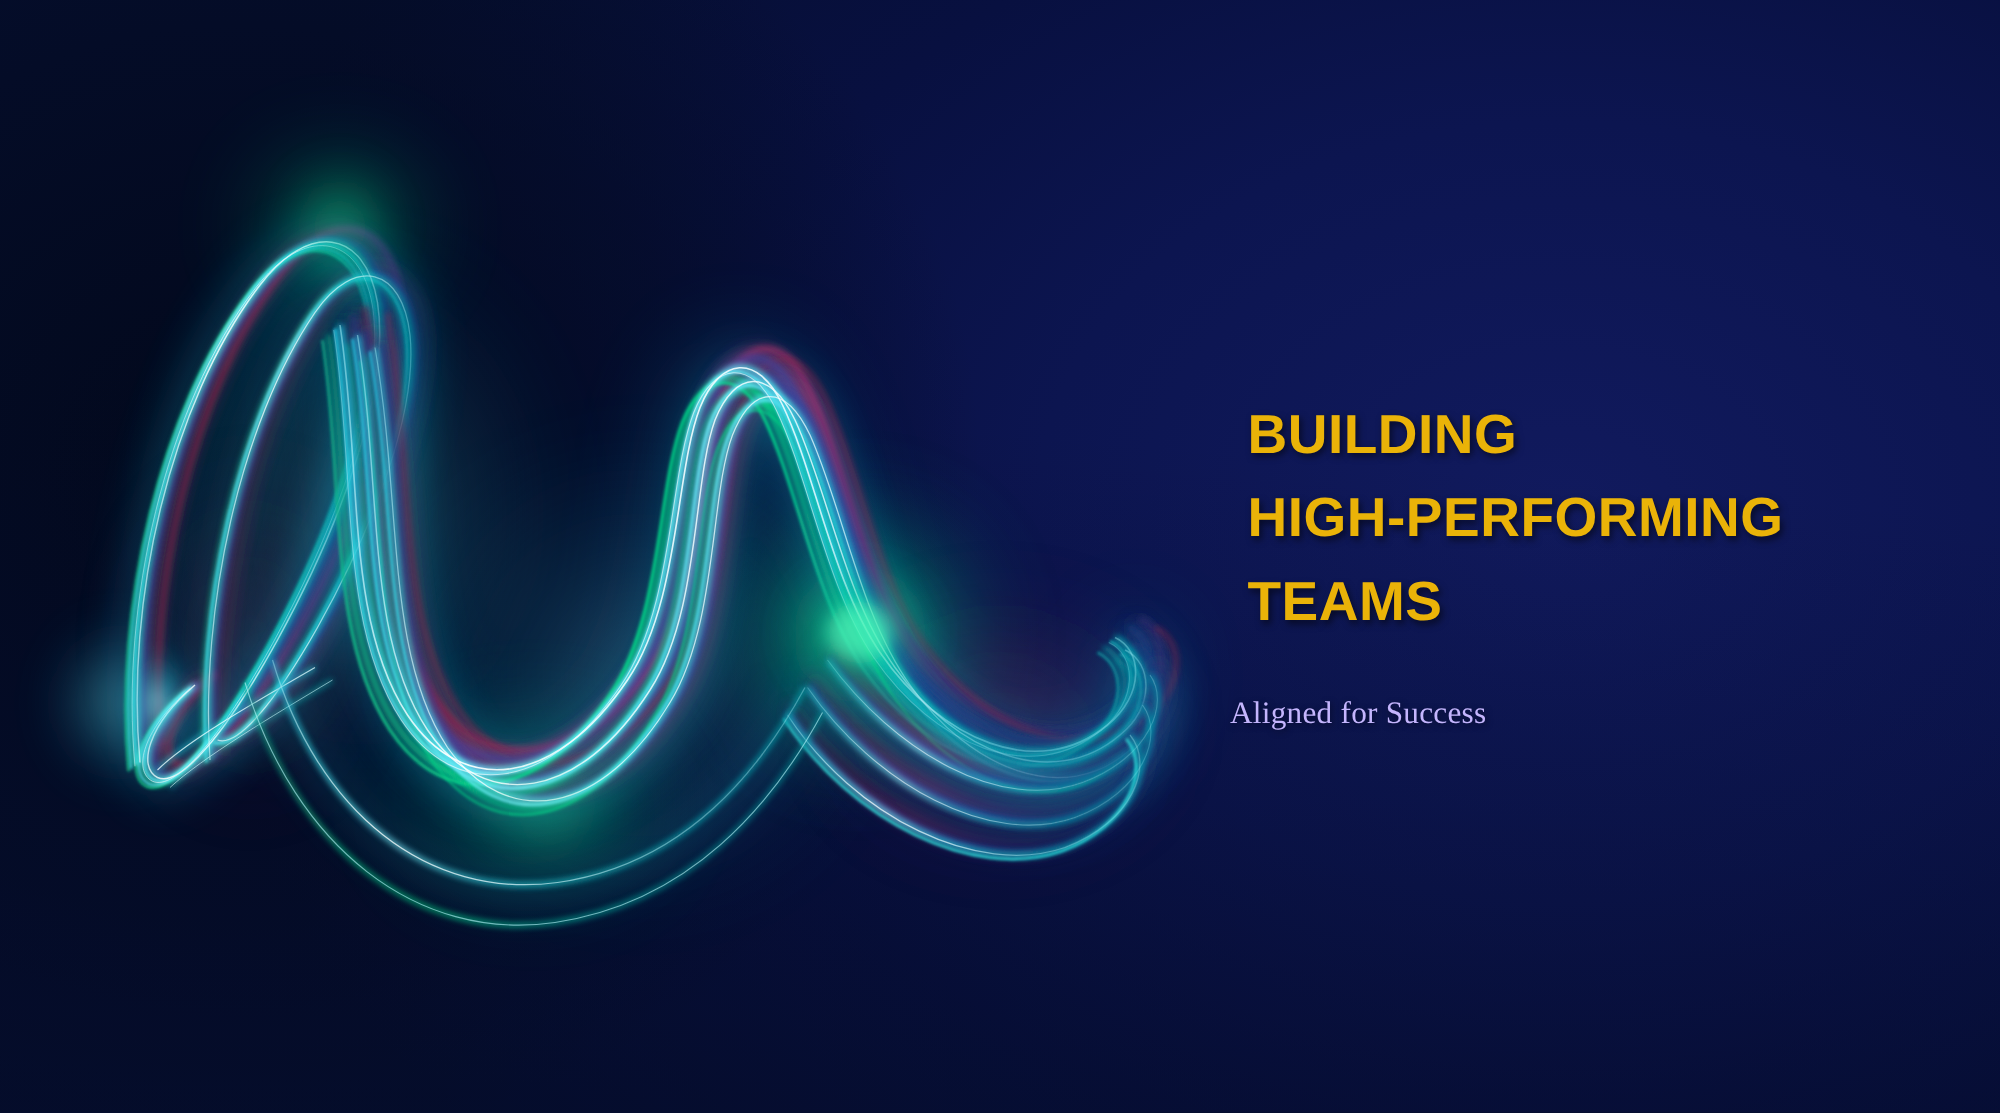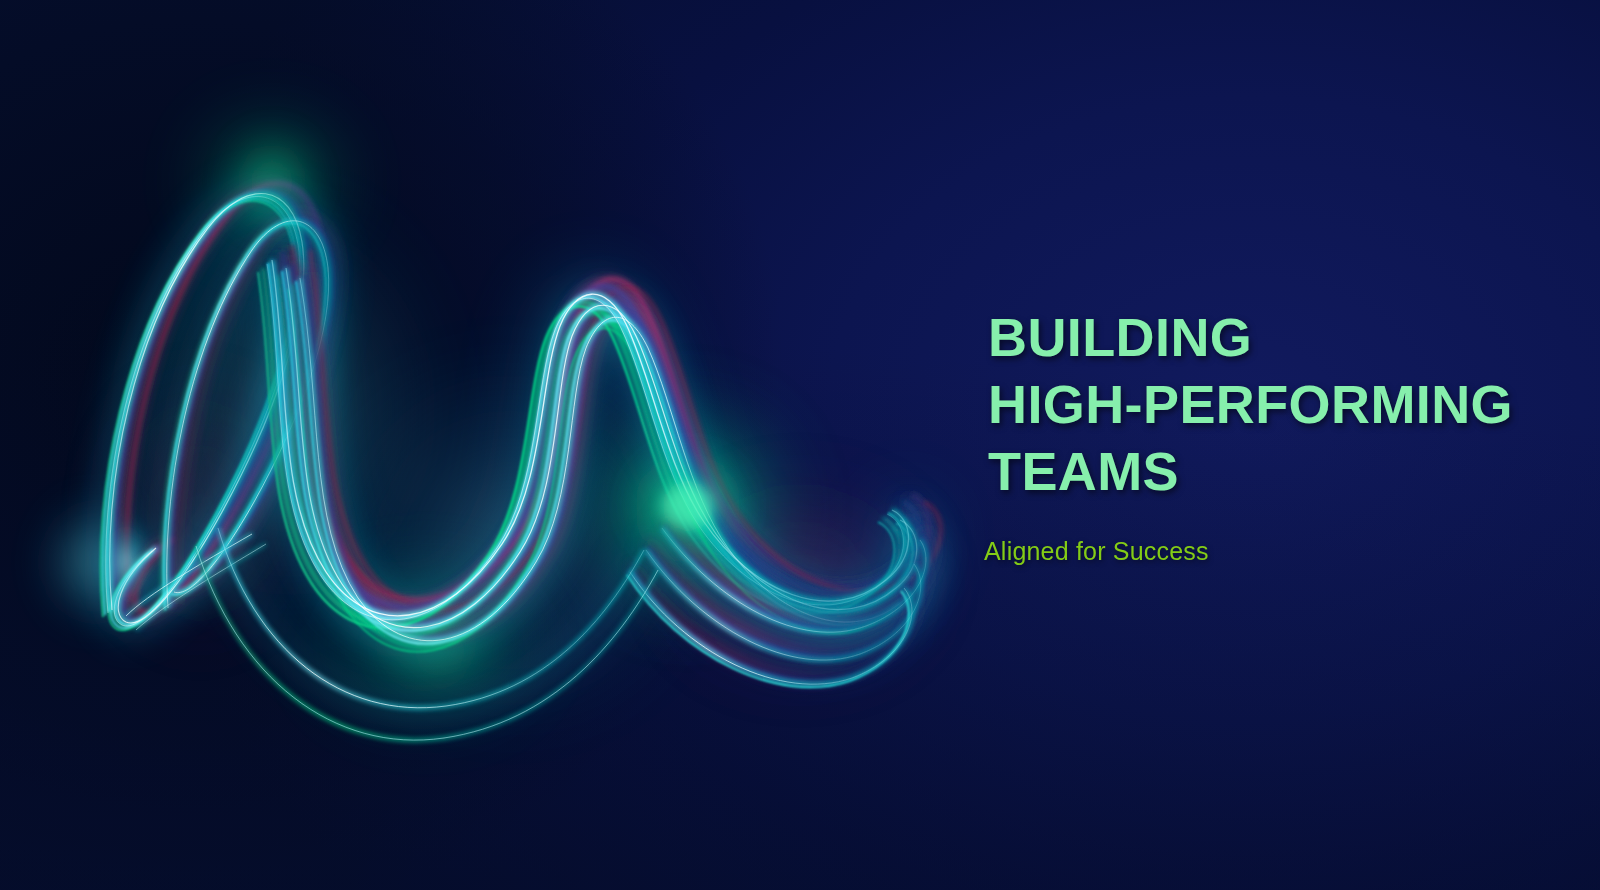--- a/index.html
+++ b/index.html
@@ -58,35 +58,35 @@
   }
 
   
   .text-block {
     position: absolute;
     left: 984px;
     top: 300px;
     width: 560px;
   }
   .headline {
-    margin: 4px;
-    color: #86efac;
+    margin: 14px;
+    color: #eab308;
     font-family: "Liberation Sans", sans-serif;
     font-weight: bold;
-    font-size: 54px;
+    font-size: 44px;
     line-height: 67px;
     letter-spacing: 0.4px;
     text-shadow: 2px 3px 6px rgba(0,0,0,0.55);
     white-space: pre-line;
   }
   .subhead {
     margin: 0;
     padding-top: 26px;
-    color: #84cc16;
-    font-family: Liberation Sans, sans-serif;
+    color: #c4b5fd;
+    font-family: Liberation Serif, serif;
     font-weight: normal;
     font-size: 25px;
     line-height: 32px;
     letter-spacing: 0.2px;
     text-shadow: 1px 2px 5px rgba(0,0,0,0.5);
   }
 </style>
 </head>
 <body>
 

